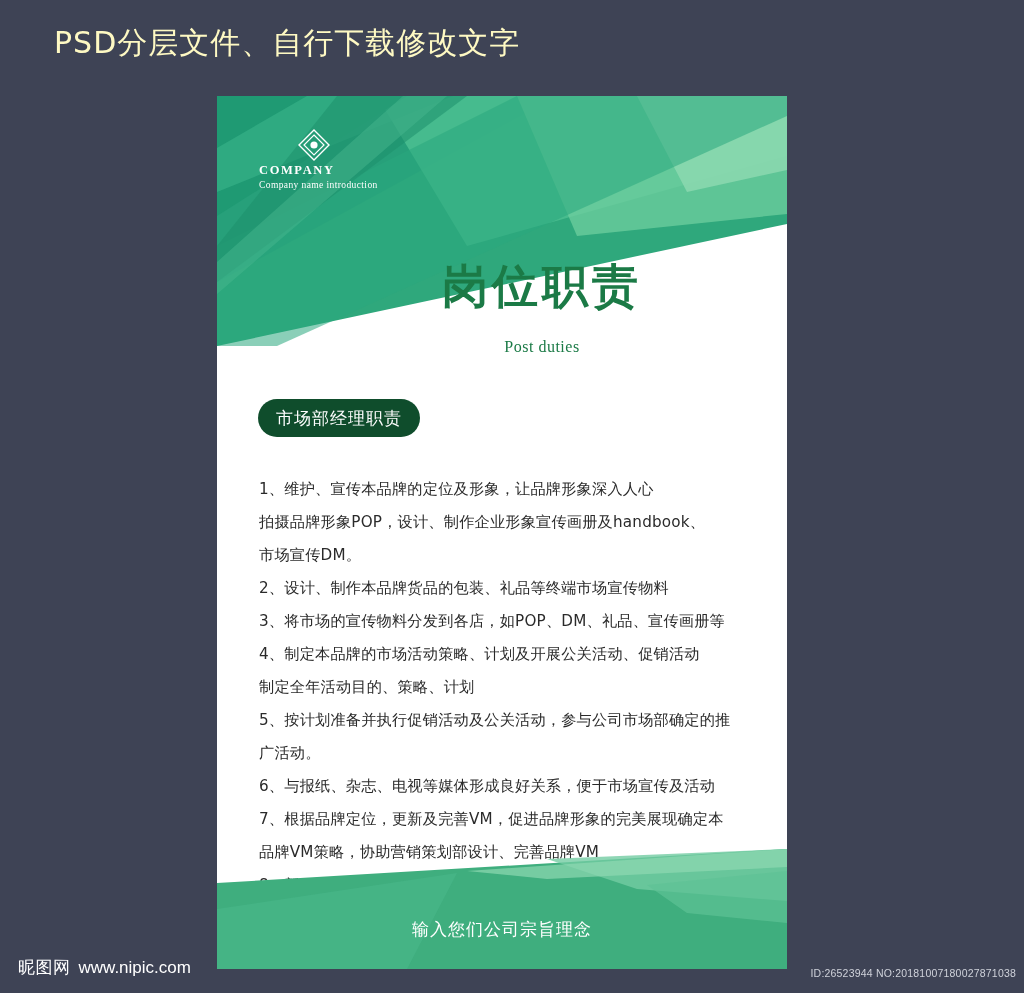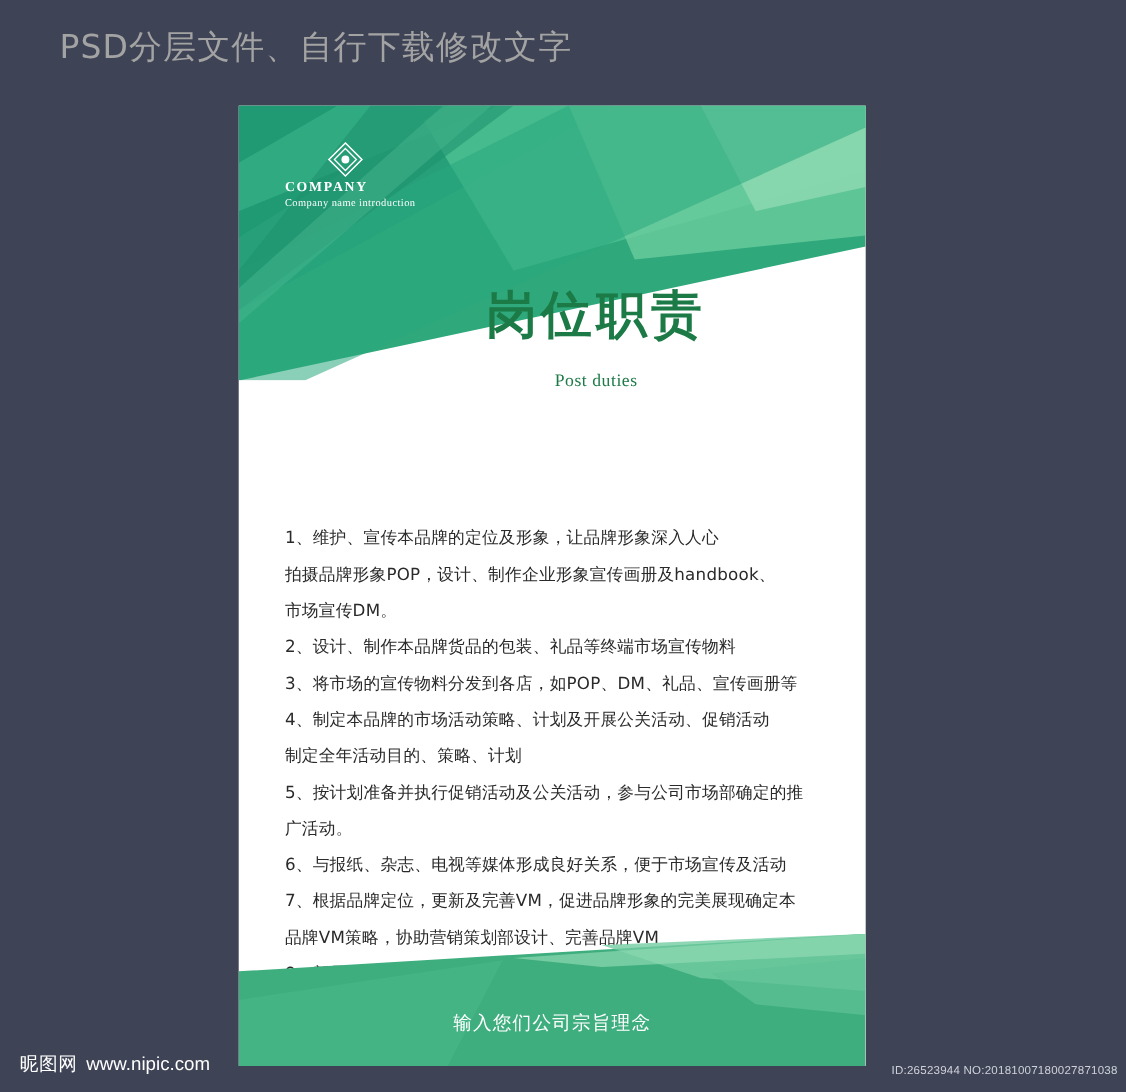--- a/index.html
+++ b/index.html
@@ -16,21 +16,21 @@
   }
   .page-header {
     position: absolute;
     left: 0; top: 0;
     width: 1024px;
     height: 86px;
     display: flex;
     align-items: center;
   }
   .page-header .title {
-    color: #a3a3a3;
+    color: #fef9c3;
     font-size: 30px;
     letter-spacing: 1px;
     margin-left: 54px;
     font-family: "DejaVu Sans", "Liberation Sans", sans-serif;
     font-weight: 400;
   }
 
   
   .poster {
     position: absolute;
@@ -229,20 +229,23 @@
       <div class="l1">COMPANY</div>
       <div class="l2">Company name introduction</div>
     </div>
   </div>
 
   <div class="headline">
     <div class="cn">岗位职责</div>
     <div class="en">Post duties</div>
   </div>
 
+  <div class="section-tag">
+    <span>市场部经理职责</span>
+  </div>
 
   <div class="duties">
     <p>1、维护、宣传本品牌的定位及形象，让品牌形象深入人心</p>
     <p>拍摄品牌形象POP，设计、制作企业形象宣传画册及handbook、</p>
     <p>市场宣传DM。</p>
     <p>2、设计、制作本品牌货品的包装、礼品等终端市场宣传物料</p>
     <p>3、将市场的宣传物料分发到各店，如POP、DM、礼品、宣传画册等</p>
     <p>4、制定本品牌的市场活动策略、计划及开展公关活动、促销活动</p>
     <p>制定全年活动目的、策略、计划</p>
     <p>5、按计划准备并执行促销活动及公关活动，参与公司市场部确定的推</p>

